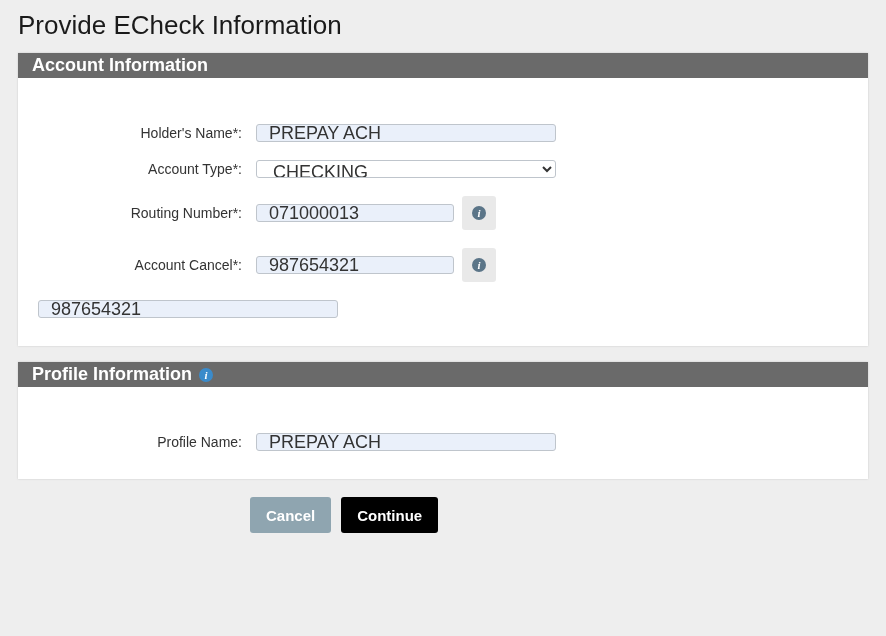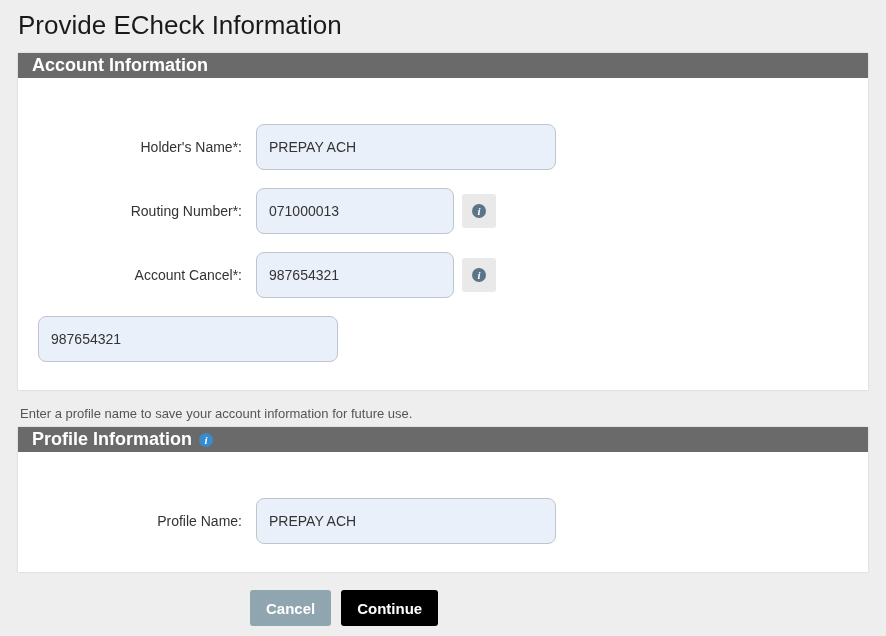--- a/index.html
+++ b/index.html
@@ -62,27 +62,27 @@
       color: #333;
       font-size: 14px;
     }
     .form-control-wrap {
       display: flex;
       align-items: center;
       gap: 8px;
     }
     input.text-input,
     select.select-input {
-      height: 46px;
+      height: 18px;
       border: 1px solid #bfc5cc;
       background: #eaf0fa;
       padding: 0 12px;
-      font-size: 14px;
+      font-size: 18px;
       color: #333;
-      border-radius: 8px;
+      border-radius: 3px;
       font-family: inherit;
     }
     input.text-input { width: 300px; }
     input.text-input.short { width: 198px; }
     select.select-input {
       width: 300px;
       background: #ffffff;
     }
     .addon-btn {
       width: 34px;
@@ -132,20 +132,28 @@
     </div>
     <div class="panel-body">
 
       <div class="form-row">
         <div class="form-label">Holder's Name*:</div>
         <div class="form-control-wrap">
           <input type="text" class="text-input" value="PREPAY ACH" style="">
         </div>
       </div>
 
+      <div class="form-row">
+        <div class="form-label">Account Type*:</div>
+        <div class="form-control-wrap">
+          <select class="select-input">
+            <option>CHECKING</option>
+          </select>
+        </div>
+      </div>
 
       <div class="form-row">
         <div class="form-label">Routing Number*:</div>
         <div class="form-control-wrap">
           <input type="text" class="text-input short" value="071000013" style="">
           <button class="addon-btn">
             <span class="info-icon">
               <svg viewBox="0 0 16 16" width="16" height="16">
                   <circle cx="8" cy="8" r="7" fill="#5b7588"></circle>
                   <text x="8" y="12" text-anchor="middle" font-family="Georgia, serif" font-style="italic" font-weight="bold" font-size="11" fill="#ffffff">i</text>
@@ -172,21 +180,20 @@
 
       <div class="form-row">
         <div class="form-control-wrap">
           <input type="text" class="text-input" value="987654321" style="">
         </div>
       </div>
 
     </div>
   </div>
 
-  <div class="helper-text">Enter a profile name to save your account information for future use.</div>
 
   <div class="panel">
     <div class="panel-header">
       <span>Profile Information</span>
       <span class="info-icon">
         <svg viewBox="0 0 16 16" width="16" height="16">
             <circle cx="8" cy="8" r="7" fill="#3a8bcb"></circle>
             <text x="8" y="12" text-anchor="middle" font-family="Georgia, serif" font-style="italic" font-weight="bold" font-size="11" fill="#ffffff">i</text>
           </svg>
       </span>

